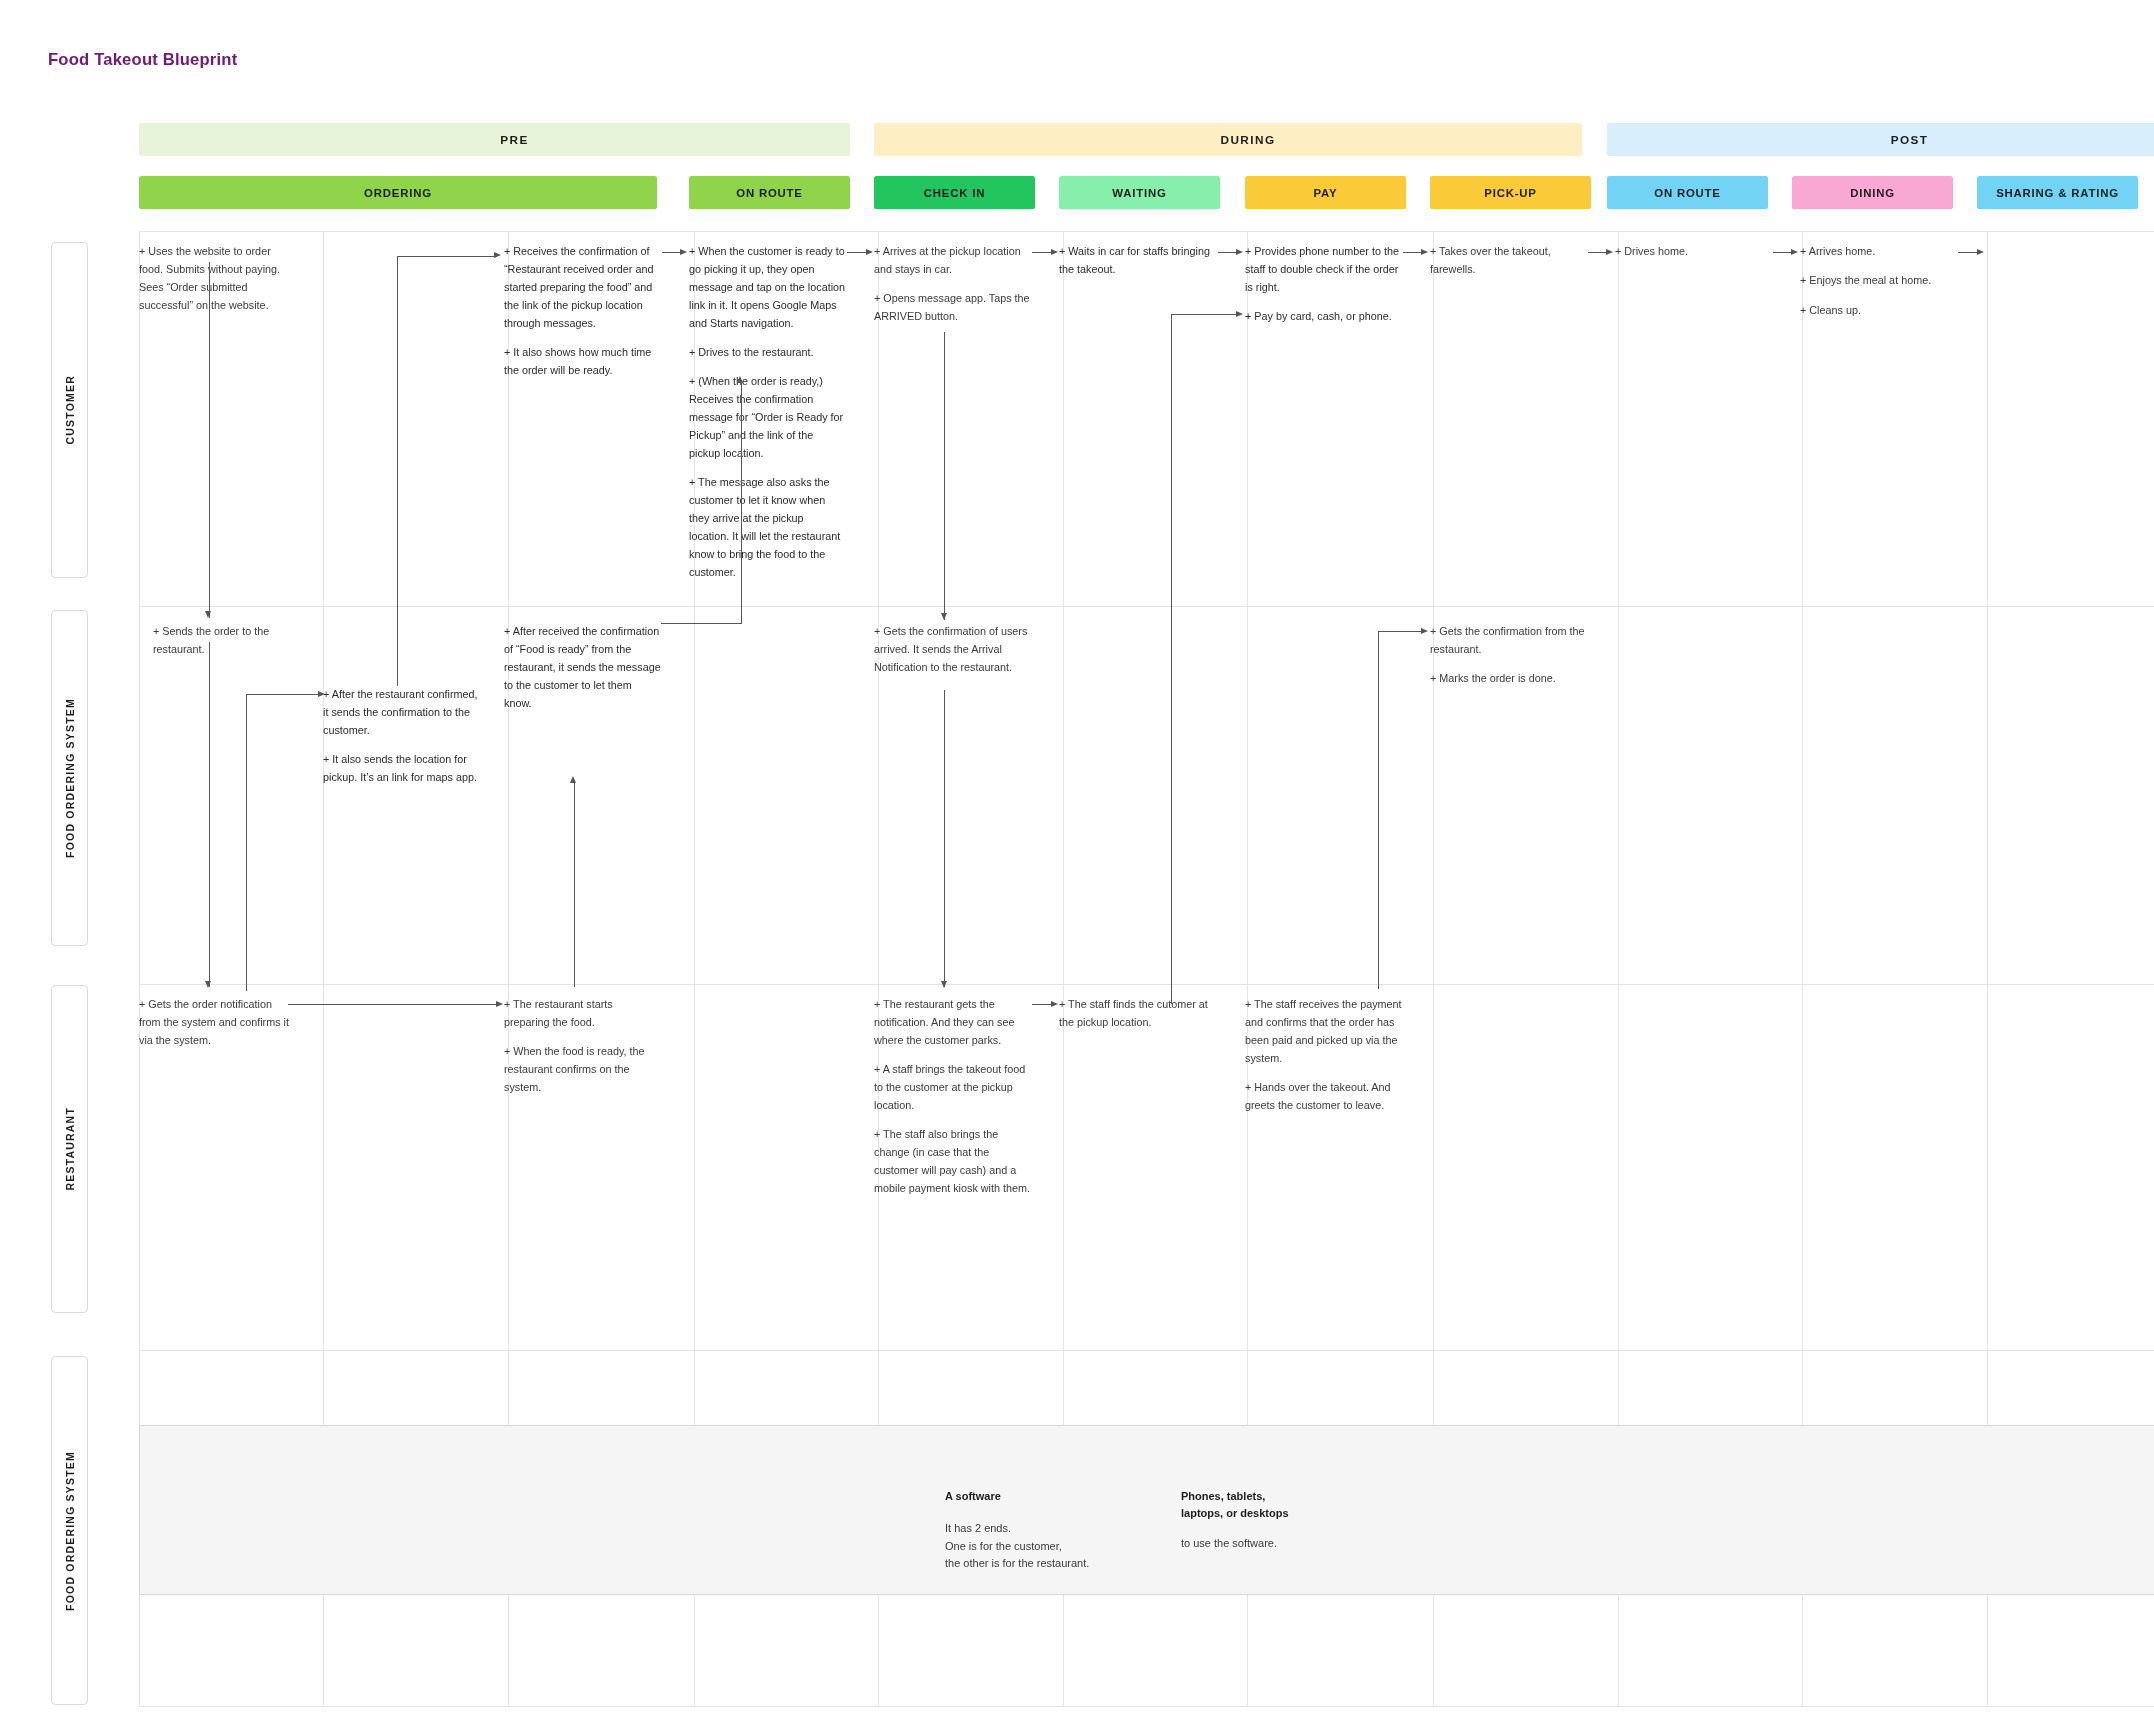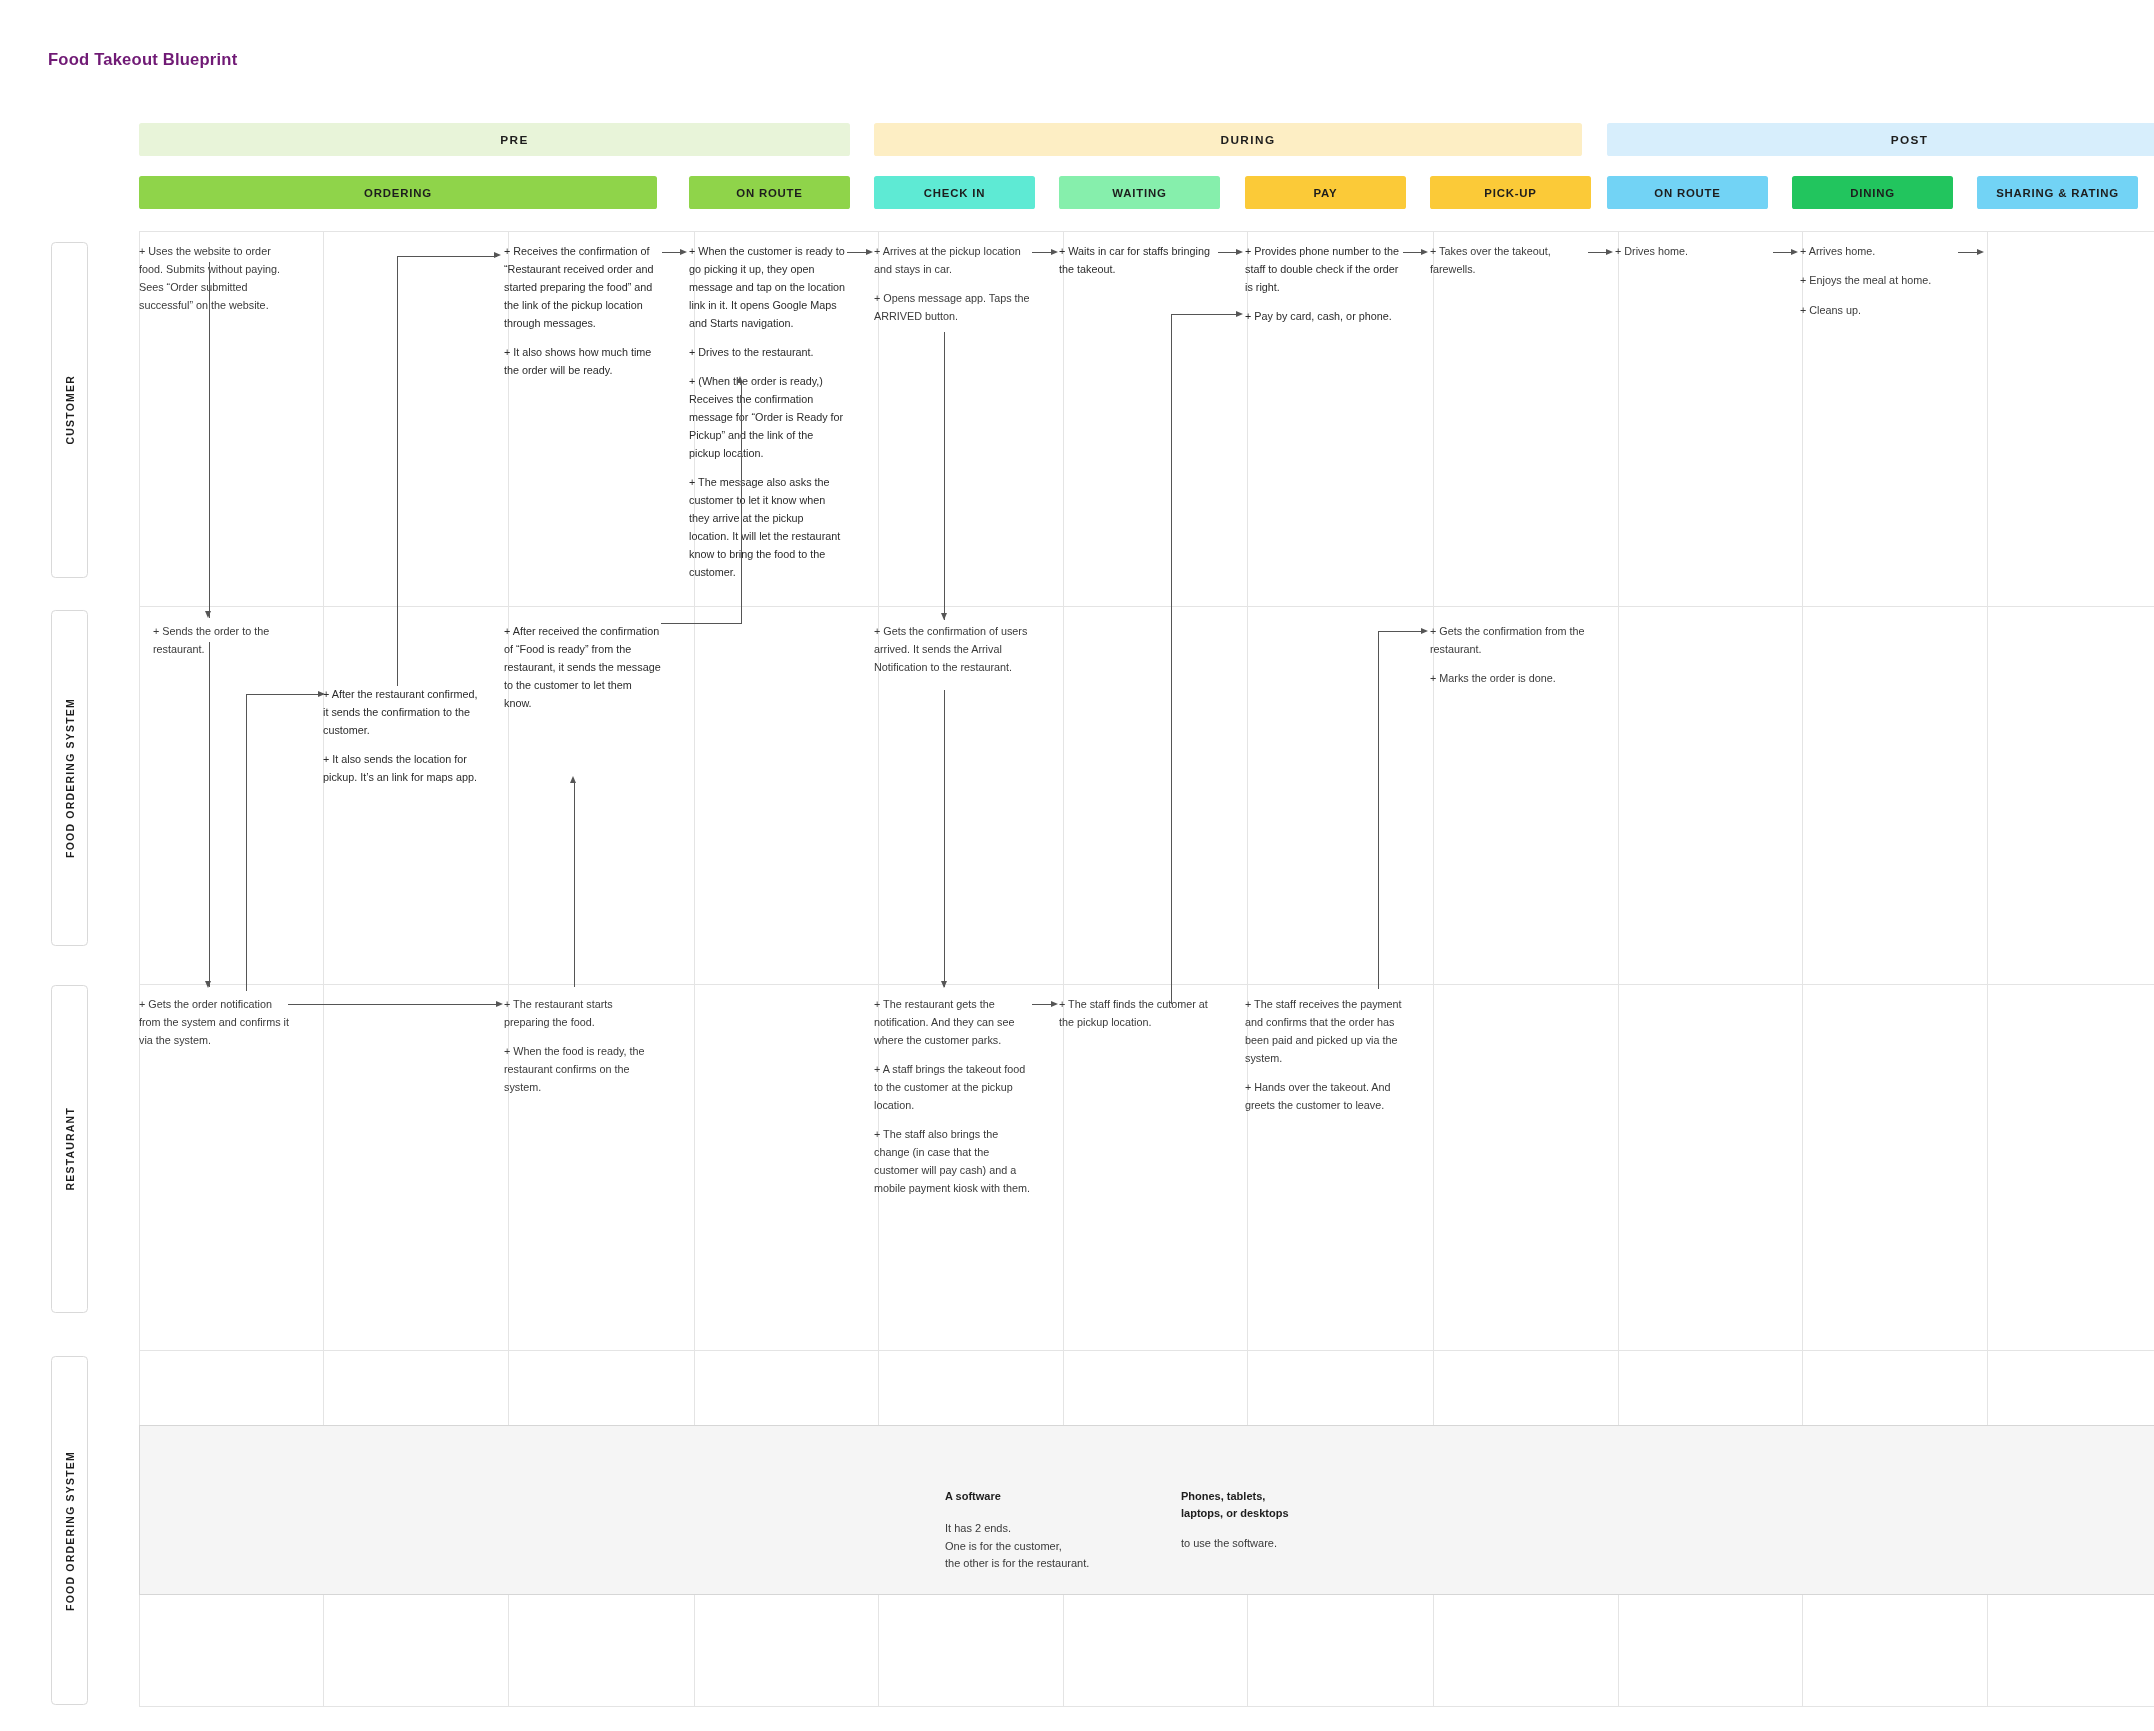--- a/index.html
+++ b/index.html
@@ -125,36 +125,36 @@
   <div class="phase" style="left:1607px; top:123px; width:565px;  background:#d7eefc">
     <span>POST</span>
   </div>
 
   <div class="stage" style="left:139px;  top:176px; width:518px; background:#8fd44a">
     <span>ORDERING</span>
     </div>
   <div class="stage" style="left:689px;  top:176px; width:161px; background:#8fd44a">
     <span>ON ROUTE</span>
     </div>
-  <div class="stage" style="left:874px; top:176px; width:161px; background:#5eead4">
+  <div class="stage" style="left:874px; top:176px; width:161px; background:#22c55e">
     <span>CHECK IN</span>
     </div>
   <div class="stage" style="left:1059px; top:176px; width:161px; background:#86efac">
     <span>WAITING</span>
     </div>
   <div class="stage" style="left:1245px; top:176px; width:161px; background:#fbca38">
     <span>PAY</span>
     </div>
   <div class="stage" style="left:1430px; top:176px; width:161px; background:#fbca38">
     <span>PICK-UP</span>
     </div>
   <div class="stage" style="left:1607px; top:176px; width:161px; background:#72d3f5">
     <span>ON ROUTE</span>
     </div>
-  <div class="stage" style="left:1792px; top:176px; width:161px; background:#22c55e">
+  <div class="stage" style="left:1792px; top:176px; width:161px; background:#f9a8d4">
     <span>DINING</span>
     </div>
   <div class="stage" style="left:1977px; top:176px; width:161px; background:#72d3f5">
     <span>SHARING &amp; RATING</span>
     </div>
 
   <div class="lane-label" style="top:242px;  height:336px;">
     <span>CUSTOMER</span>
     </div>
   <div class="lane-label" style="top:610px;  height:336px;">

